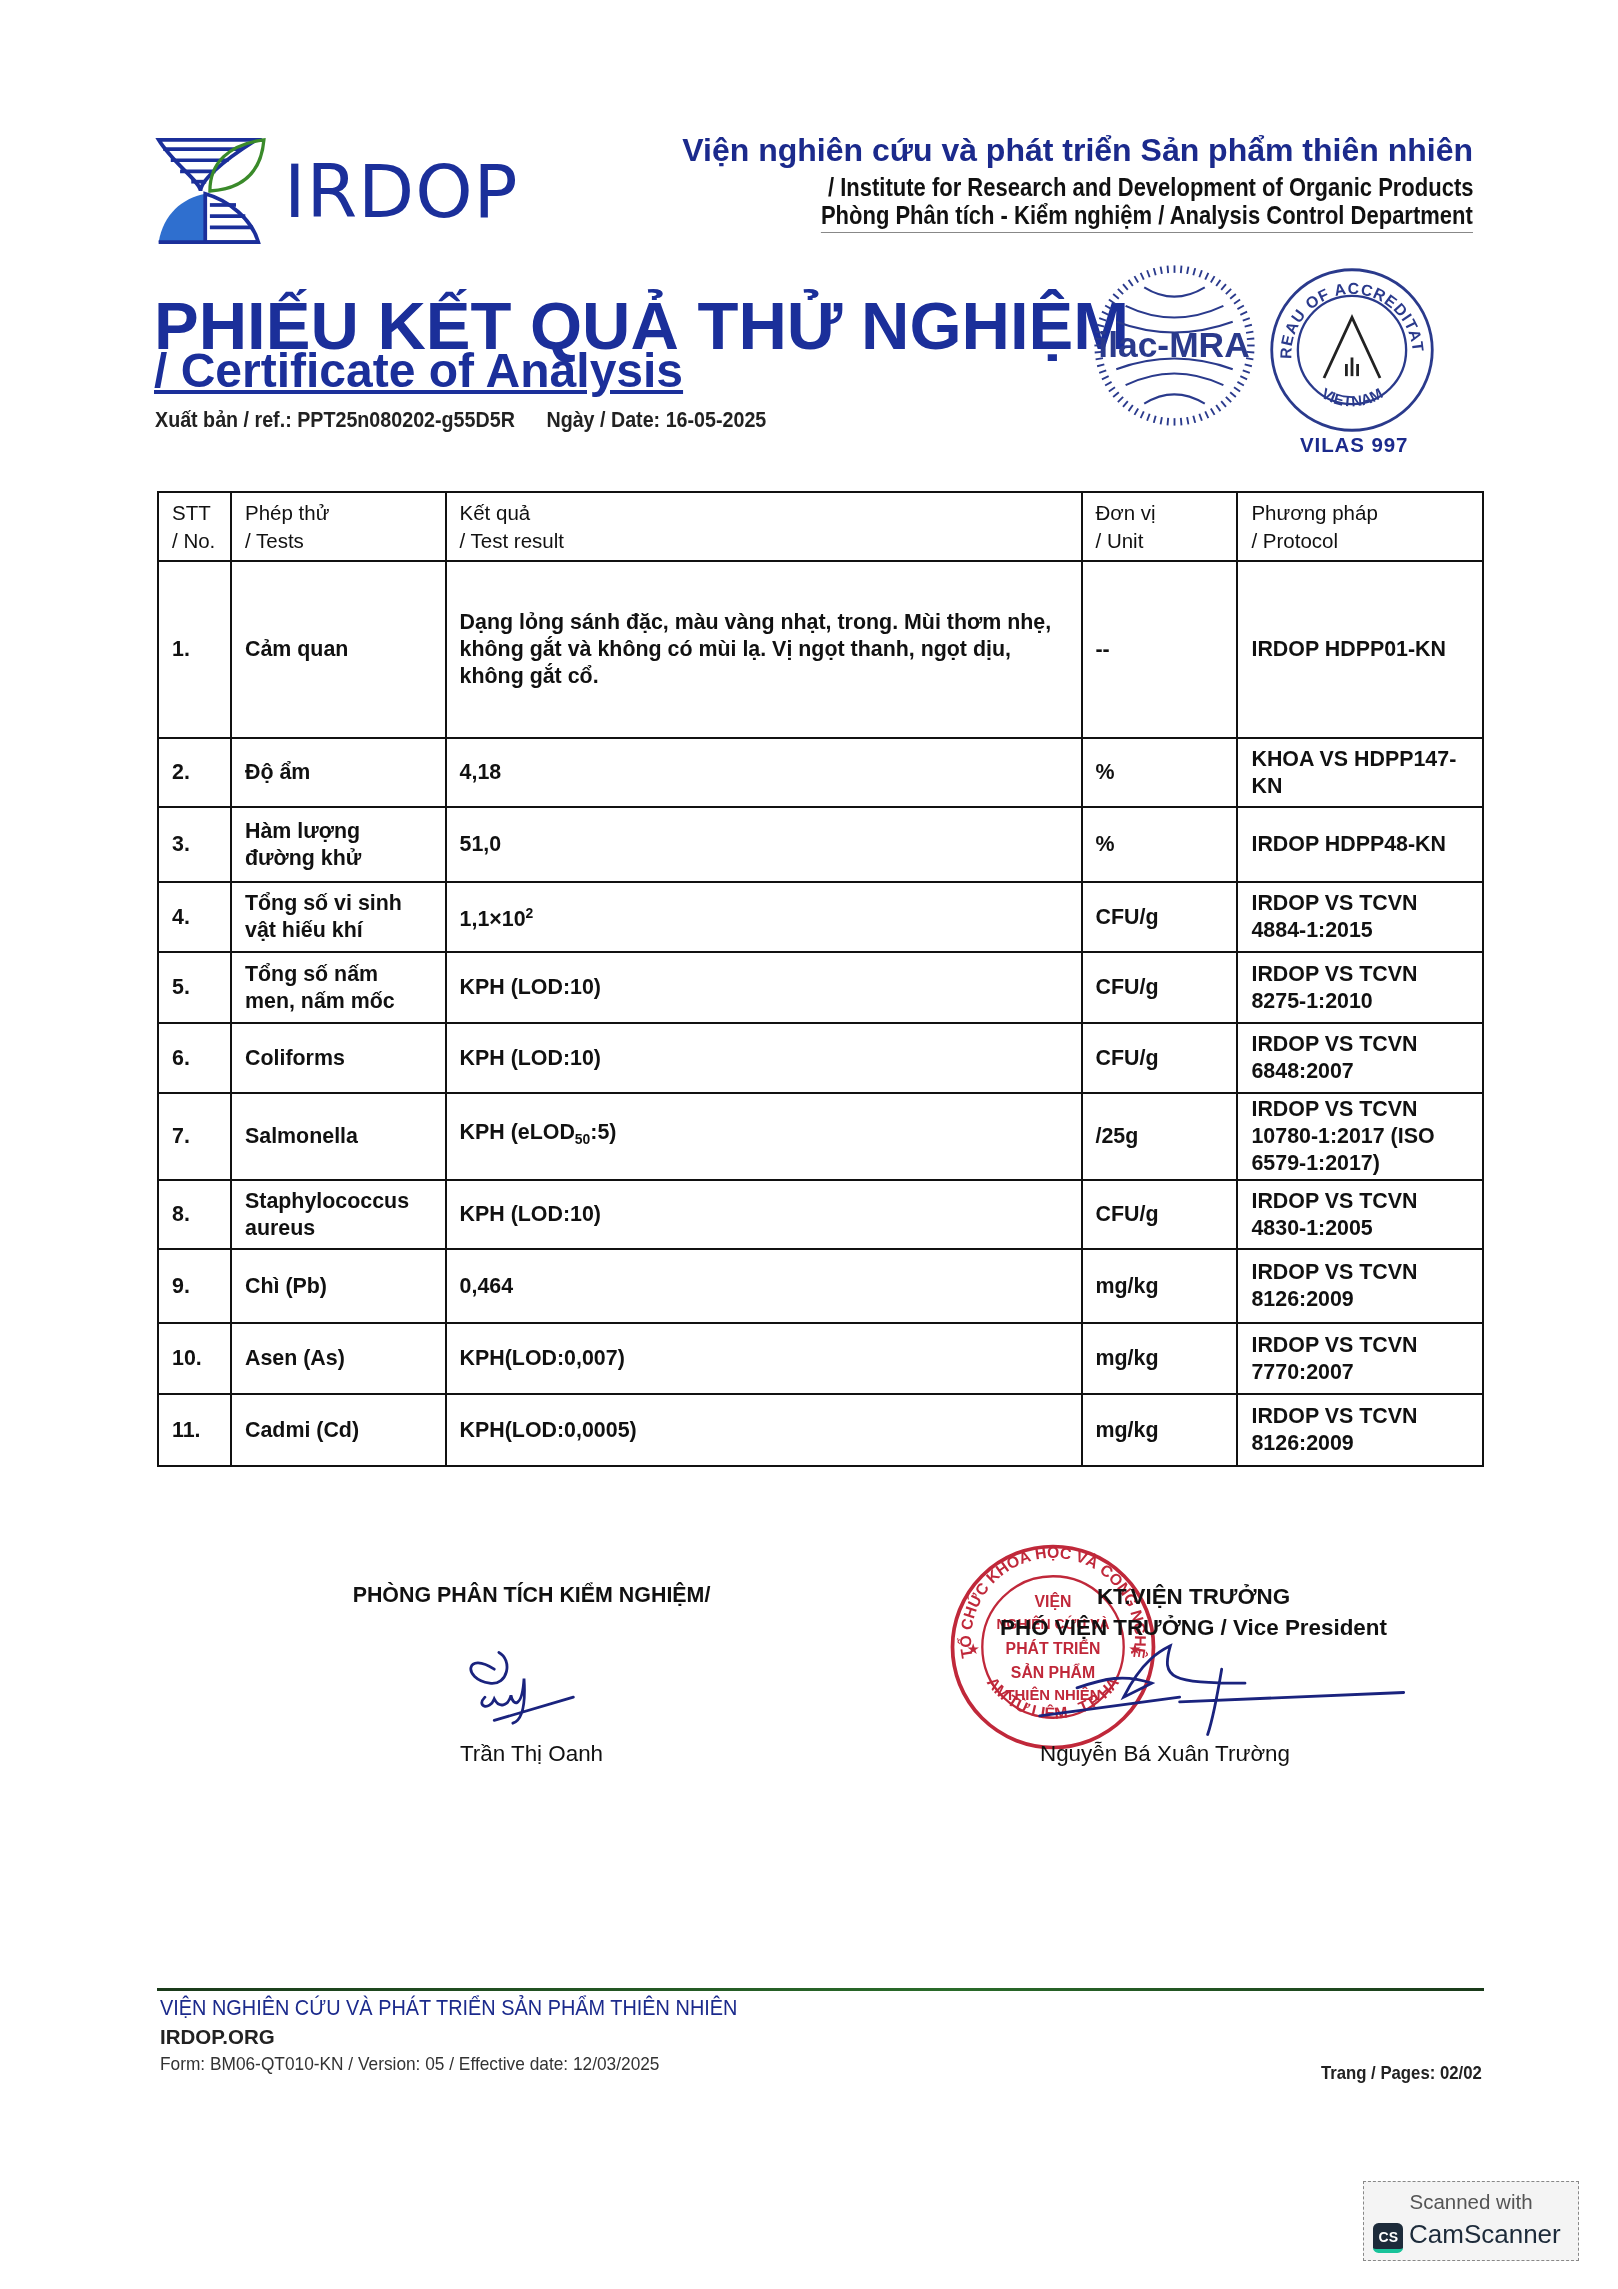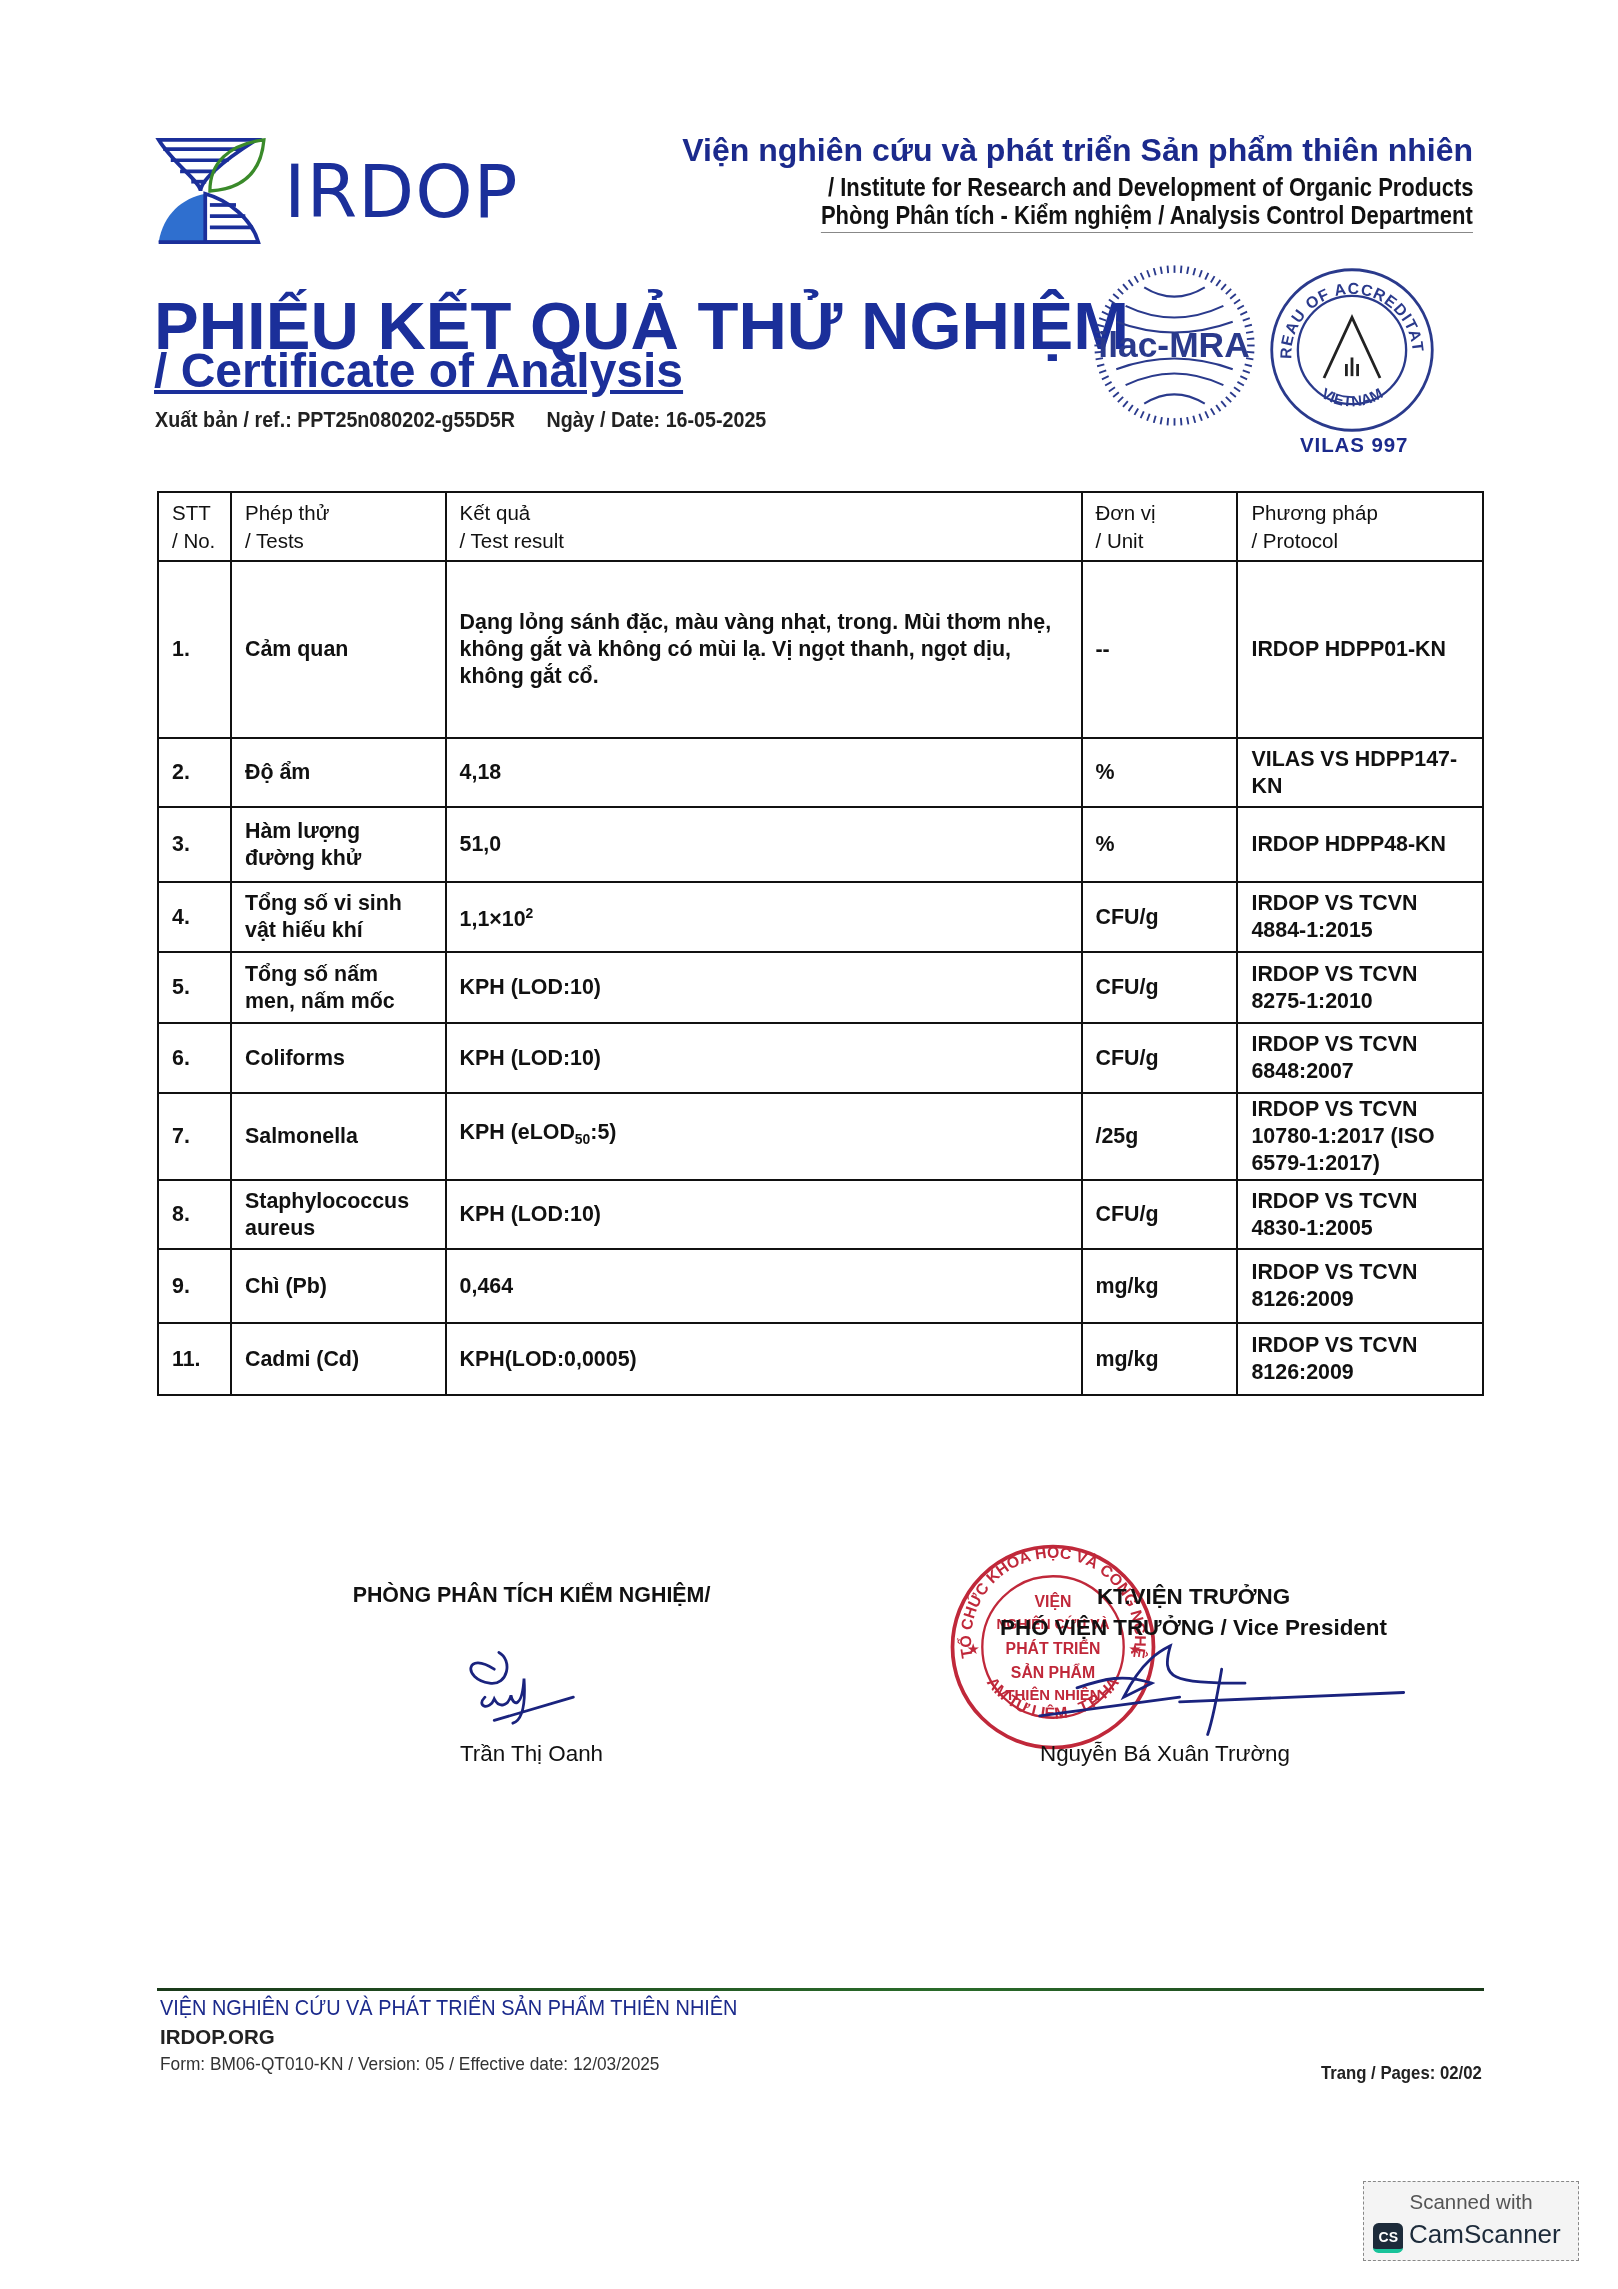--- a/index.html
+++ b/index.html
@@ -222,21 +222,21 @@
       <td>Cảm quan</td>
       <td class="big-res">Dạng lỏng sánh đặc, màu vàng nhạt, trong. Mùi thơm nhẹ, không gắt và không có mùi lạ. Vị ngọt thanh, ngọt dịu, không gắt cổ.</td>
       <td>--</td>
       <td>IRDOP HDPP01-KN</td>
     </tr>
     <tr style="height:69px">
       <td>2.</td>
       <td>Độ ẩm</td>
       <td>4,18</td>
       <td>%</td>
-      <td>VILAS VS HDPP147-KN</td>
+      <td>KHOA VS HDPP147-KN</td>
     </tr>
     <tr style="height:75px">
       <td>3.</td>
       <td>Hàm lượng đường khử</td>
       <td>51,0</td>
       <td>%</td>
       <td>IRDOP HDPP48-KN</td>
     </tr>
     <tr style="height:70px">
       <td>4.</td>
@@ -272,20 +272,27 @@
       <td>KPH (LOD:10)</td>
       <td>CFU/g</td>
       <td>IRDOP VS TCVN 4830-1:2005</td>
     </tr>
     <tr style="height:74px">
       <td>9.</td>
       <td>Chì (Pb)</td>
       <td>0,464</td>
       <td>mg/kg</td>
       <td>IRDOP VS TCVN 8126:2009</td>
+    </tr>
+    <tr style="height:71px">
+      <td>10.</td>
+      <td>Asen (As)</td>
+      <td>KPH(LOD:0,007)</td>
+      <td>mg/kg</td>
+      <td>IRDOP VS TCVN 7770:2007</td>
     </tr>
     <tr style="height:72px">
       <td>11.</td>
       <td>Cadmi (Cd)</td>
       <td>KPH(LOD:0,0005)</td>
       <td>mg/kg</td>
       <td>IRDOP VS TCVN 8126:2009</td>
     </tr>
   </tbody>
 </table>

